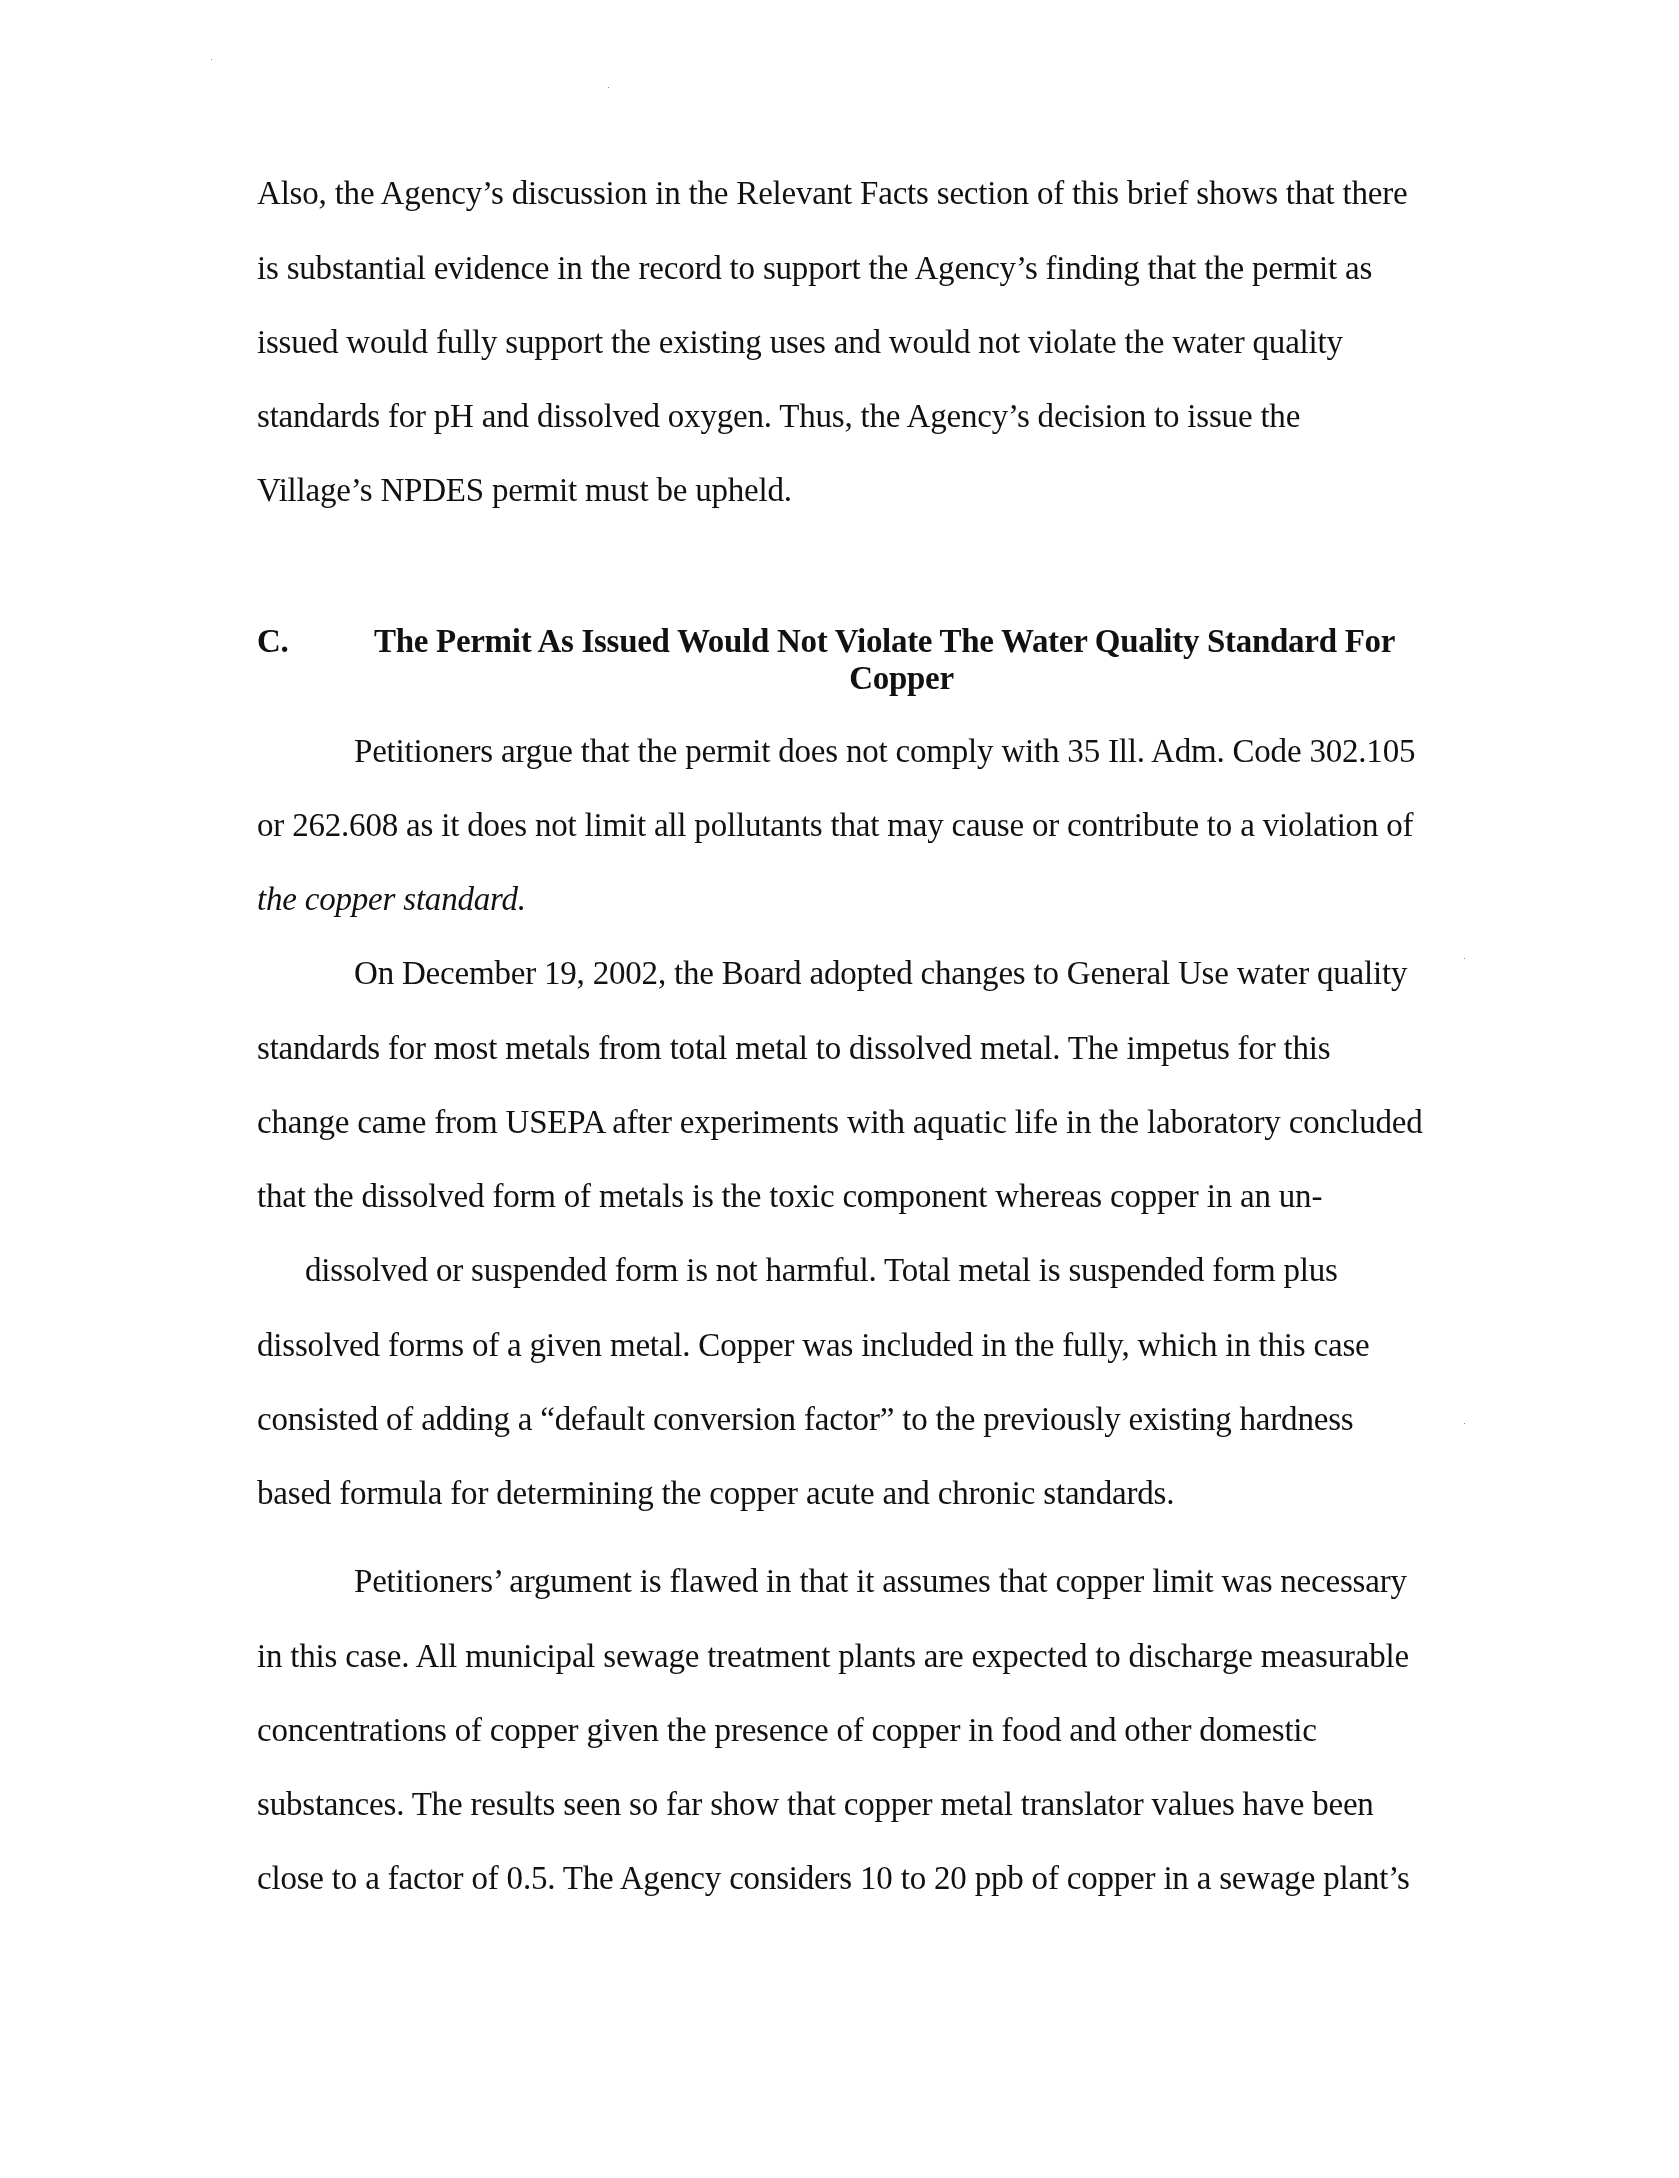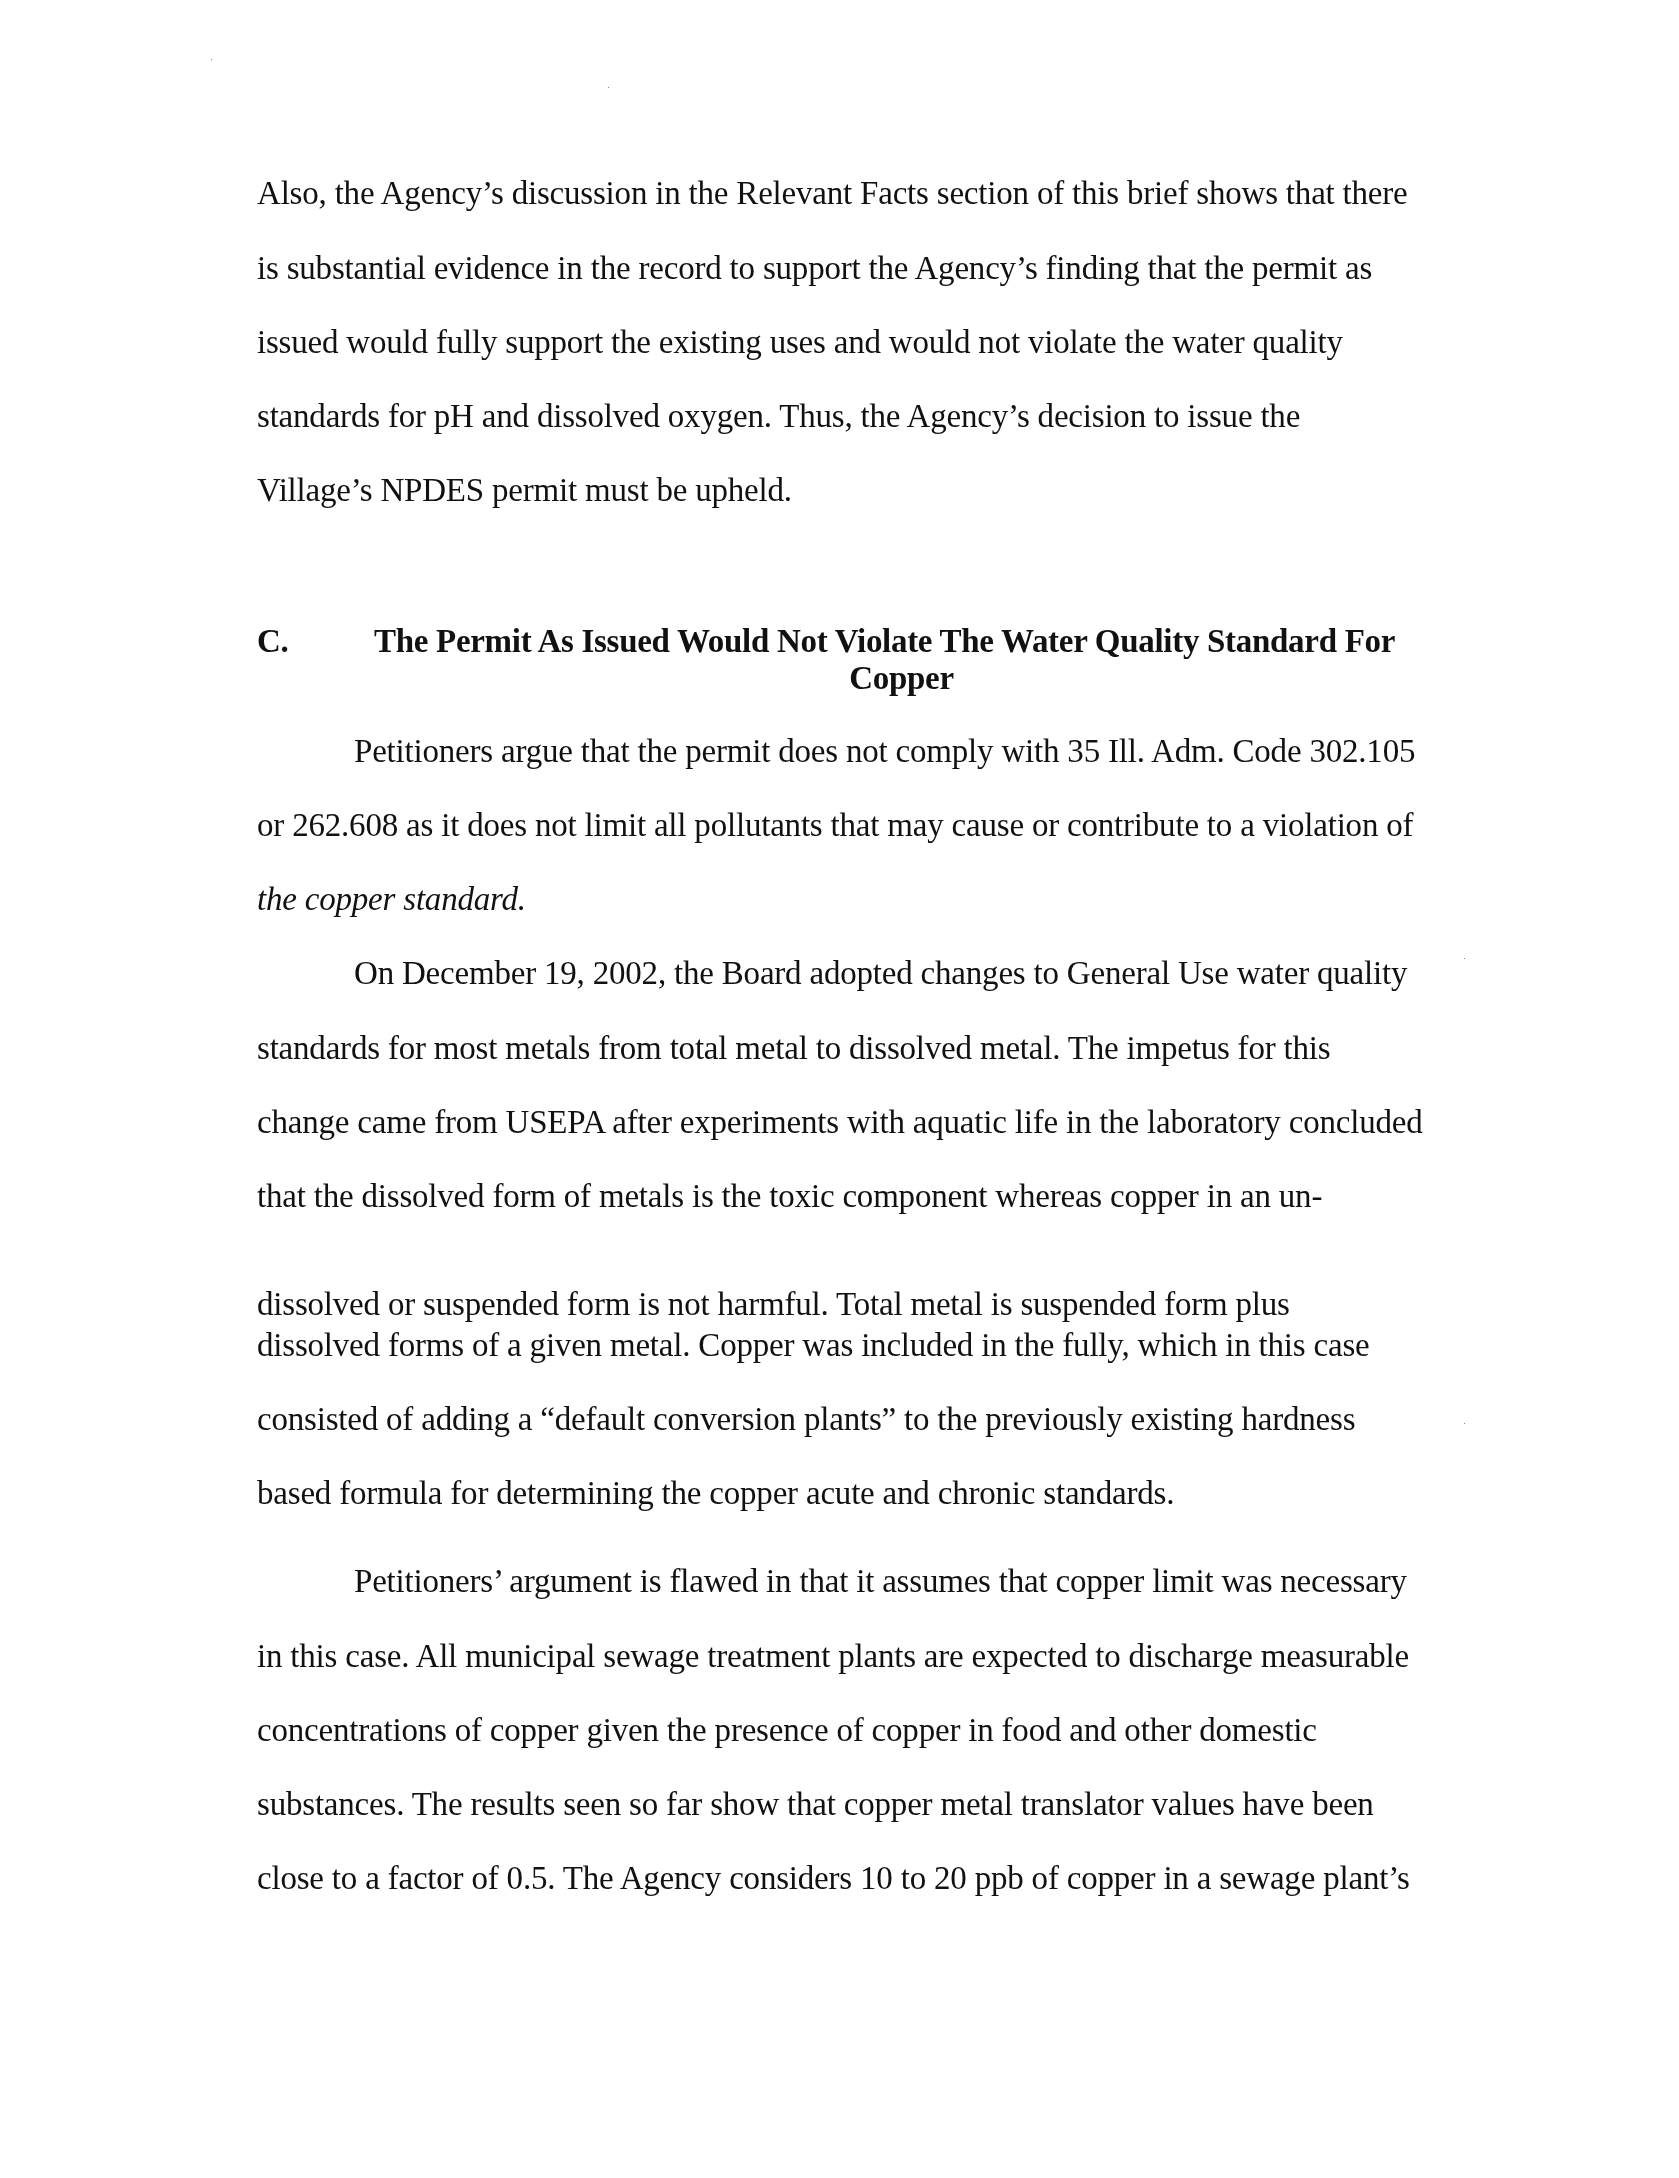--- a/index.html
+++ b/index.html
@@ -100,23 +100,23 @@
     <div class="line indent" style="top:731px;">Petitioners argue that the permit does not comply with 35 Ill. Adm. Code 302.105</div>
     <div class="line" style="top:805px;">or 262.608 as it does not limit all pollutants that may cause or contribute to a violation of</div>
     <div class="line" style="top:879px;font-style:italic;">the copper standard.</div>
   </div>
 
   <div>
     <div class="line indent" style="top:953px;">On December 19, 2002, the Board adopted changes to General Use water quality</div>
     <div class="line" style="top:1028px;">standards for most metals from total metal to dissolved metal.  The impetus for this</div>
     <div class="line" style="top:1102px;">change came from USEPA after experiments with aquatic life in the laboratory concluded</div>
     <div class="line" style="top:1176px;">that the dissolved form of metals is the toxic component whereas copper in an un-</div>
-    <div class="line" style="top:1284px;">dissolved or suspended form is not harmful.  Total metal is suspended form plus</div>
+    <div class="line" style="top:1250px;margin-left:48px;">dissolved or suspended form is not harmful.  Total metal is suspended form plus</div>
     <div class="line" style="top:1325px;">dissolved forms of a given metal.  Copper was included in the fully, which in this case</div>
-    <div class="line" style="top:1399px;">consisted of adding a “default conversion plants” to the previously existing hardness</div>
+    <div class="line" style="top:1399px;">consisted of adding a “default conversion factor” to the previously existing hardness</div>
     <div class="line" style="top:1473px;">based formula for determining the copper acute and chronic standards.</div>
   </div>
 
   <div>
     <div class="line indent" style="top:1561px;">Petitioners’ argument is flawed in that it assumes that copper limit was necessary</div>
     <div class="line" style="top:1636px;">in this case.  All municipal sewage treatment plants are expected to discharge measurable</div>
     <div class="line" style="top:1710px;">concentrations of copper given the presence of copper in food and other domestic</div>
     <div class="line" style="top:1784px;">substances.  The results seen so far show that copper metal translator values have been</div>
     <div class="line" style="top:1858px;">close to a factor of 0.5.  The Agency considers 10 to 20 ppb of copper in a sewage plant’s</div>
   </div>

